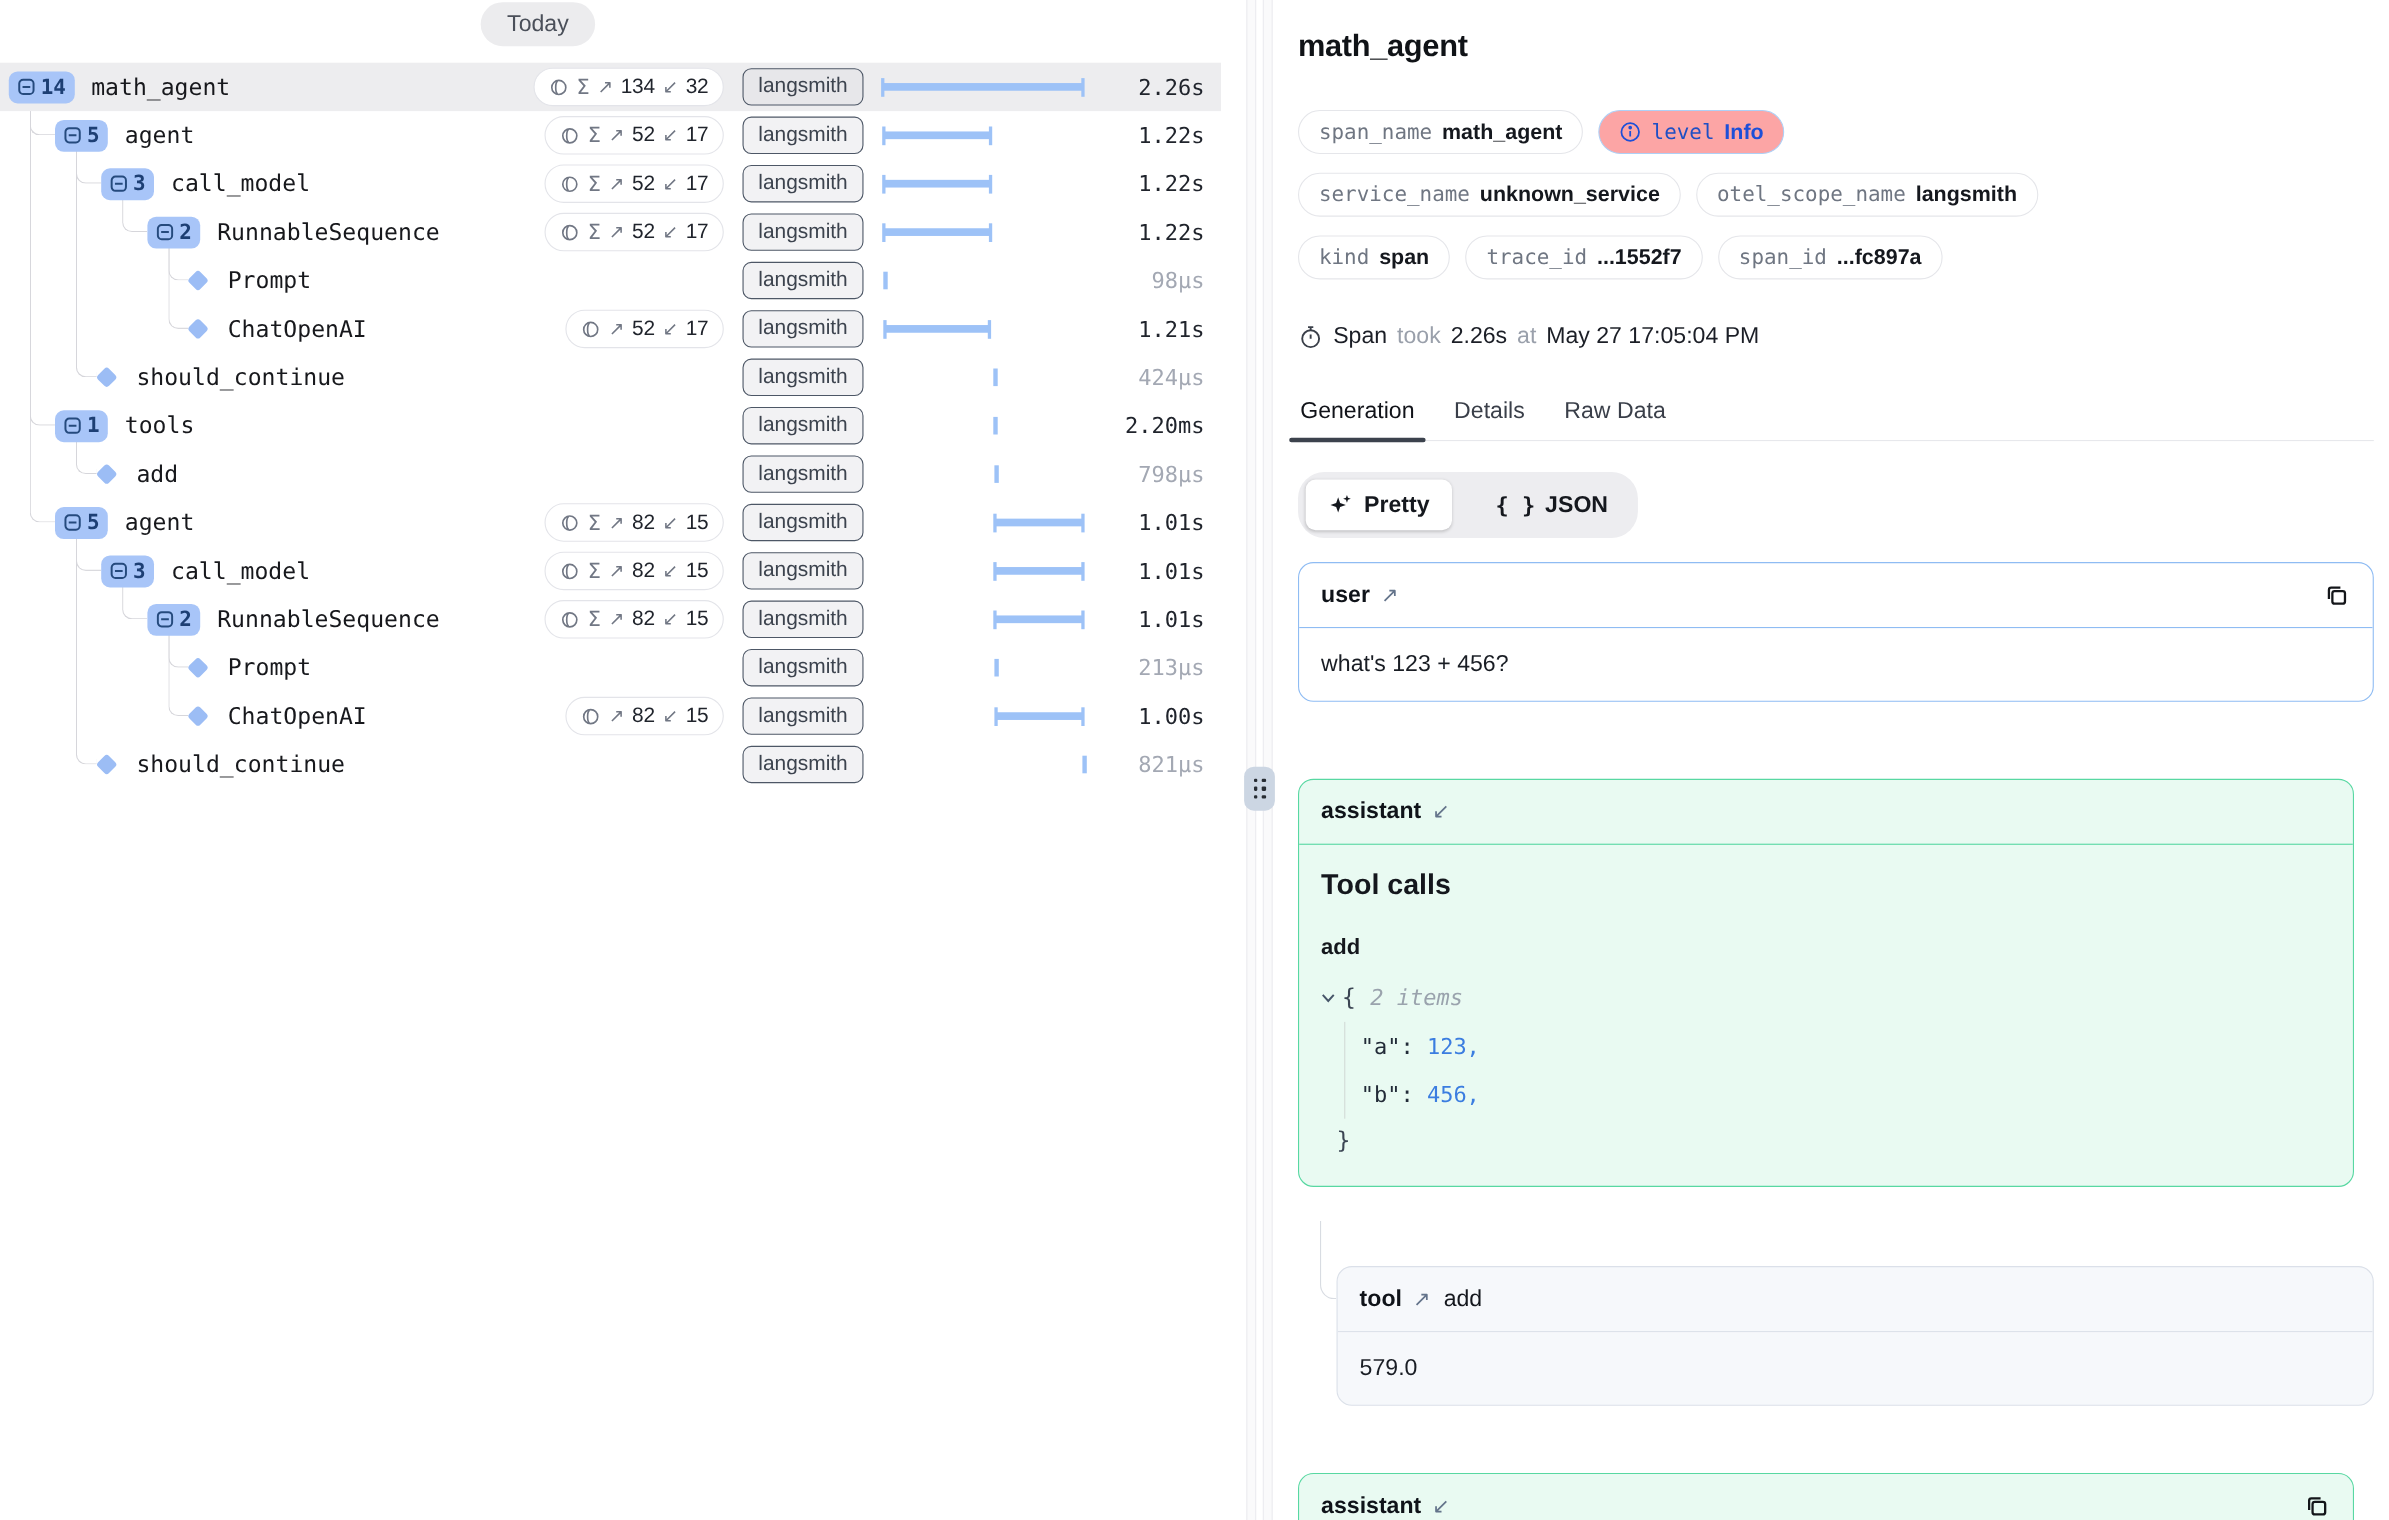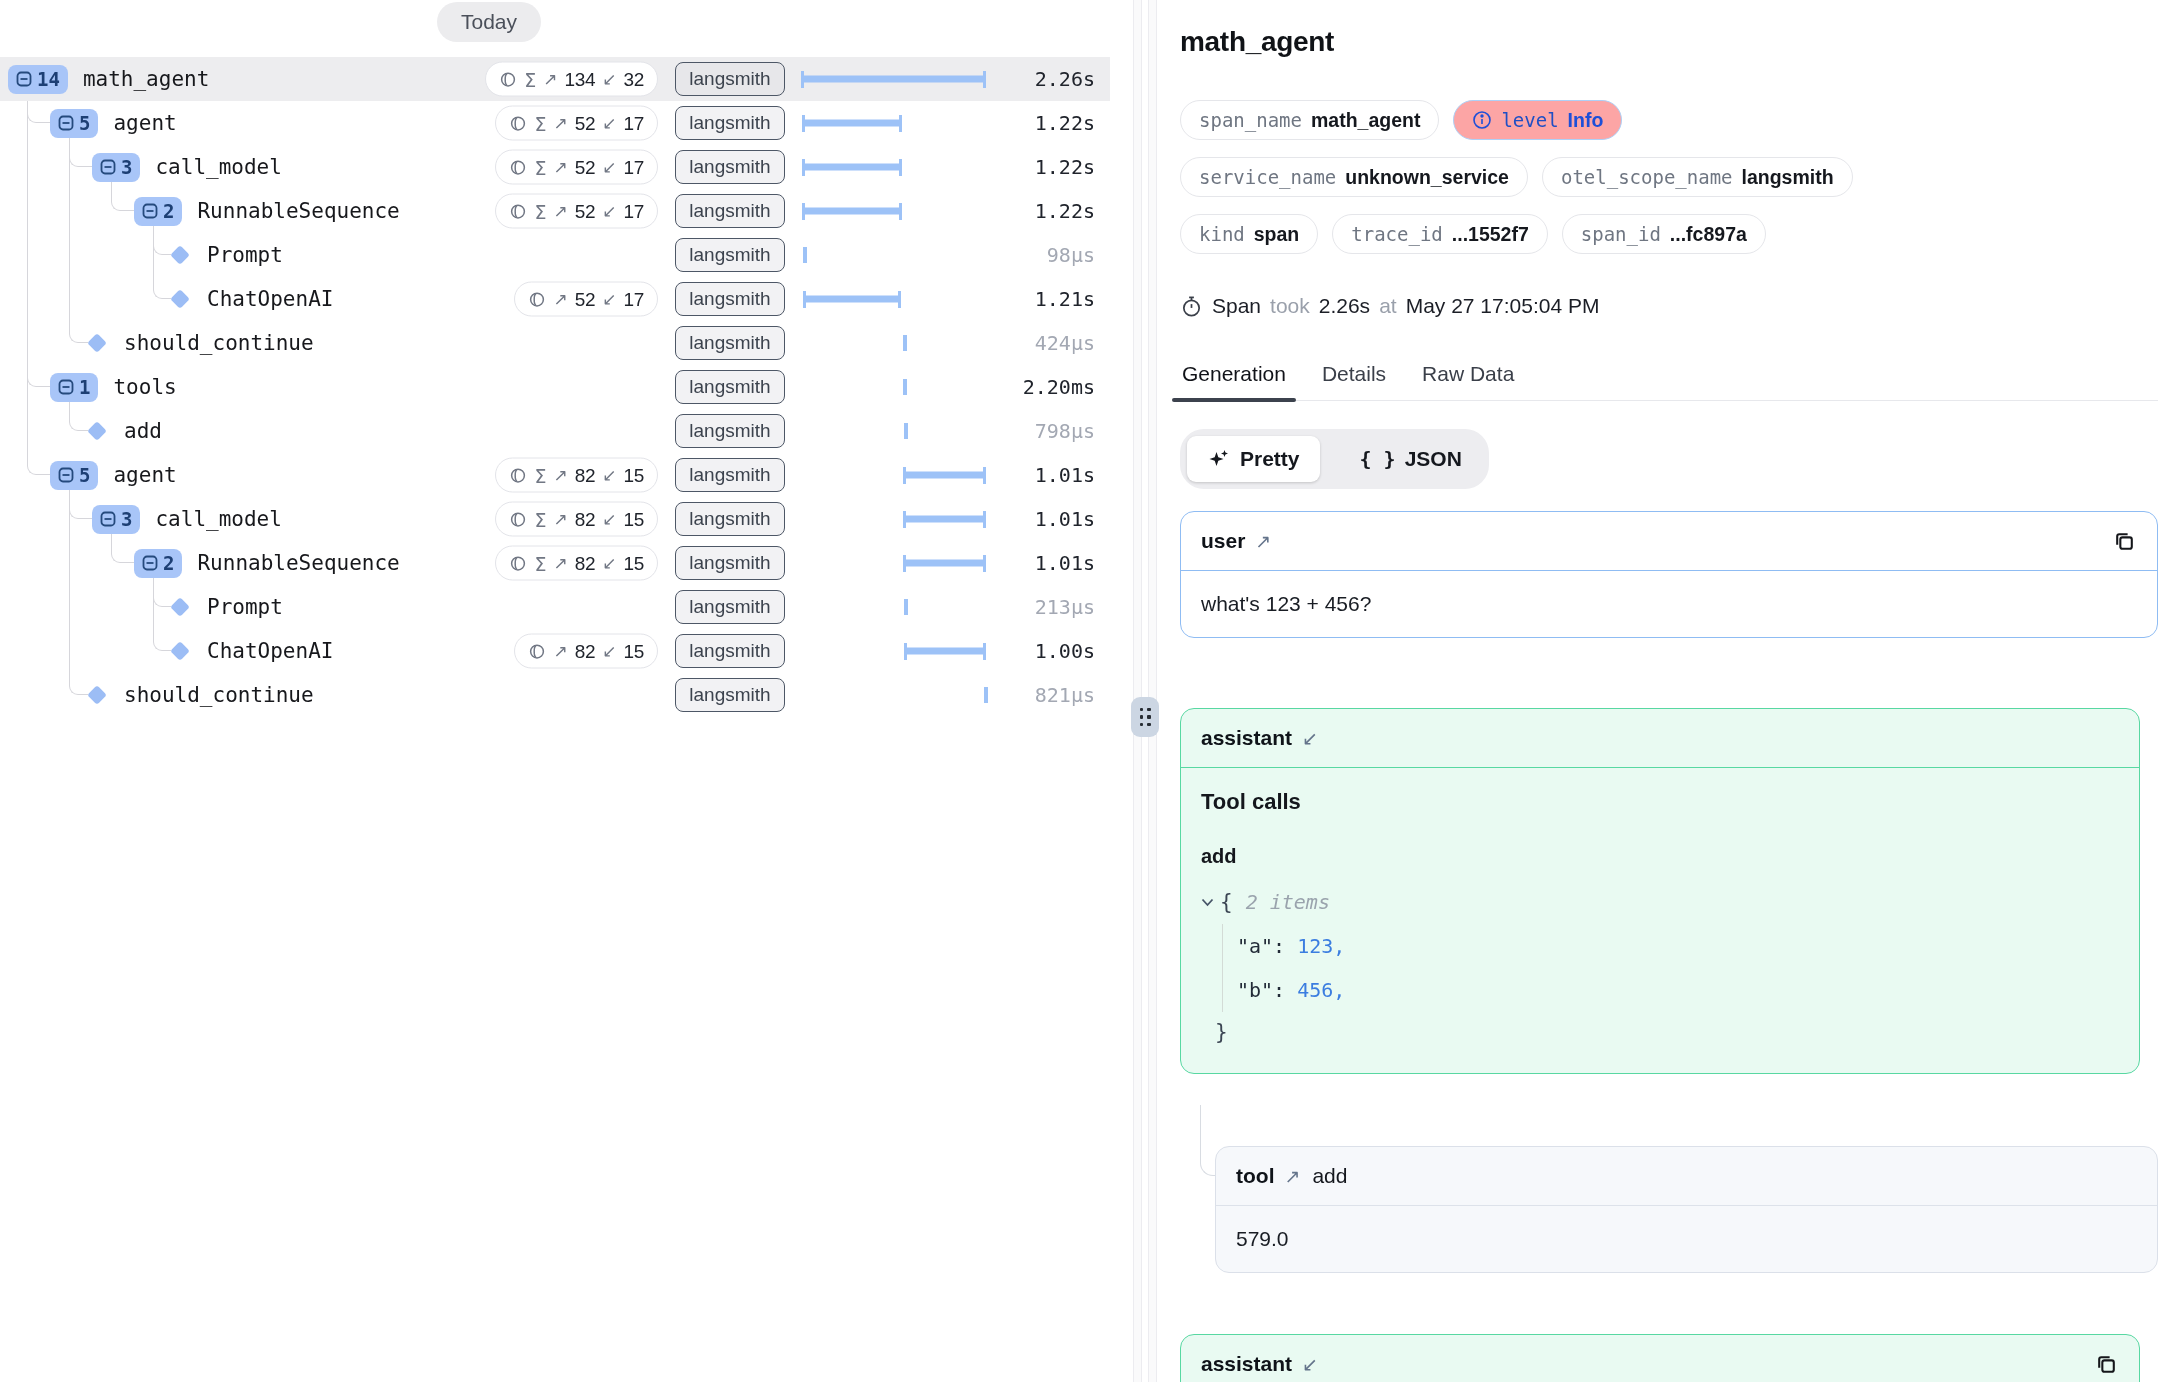--- a/index.html
+++ b/index.html
@@ -89,21 +89,21 @@
   .h-arr { color:#64748b; font-size:19px; margin-left:10px; }
   .copy { margin-left:auto; background:none; border:none; cursor:pointer; display:flex; align-items:center; }
   .card-b { padding:21px 20px; font-size:21px; color:#191d24; }
   .user-card { border:1.5px solid #8fbcf3; }
   .user-card .card-h { border-bottom:1.5px solid #8fbcf3; }
   .asst-card { border:1.5px solid #58d8a2; background:#e9faf2; margin-right:18px; }
   .asst-card .card-h { border-bottom:1.5px solid #58d8a2; }
   .gap38 { height:38px; flex:0 0 auto; }
   .gap40 { height:40px; flex:0 0 auto; }
   .gap29 { height:29px; flex:0 0 auto; }
-  .tc-label { font-size:22px; font-weight:600; color:#14171d; }
+  .tc-label { font-size:26px; font-weight:600; color:#14171d; }
   .tc-name { margin-top:30px; font-size:20px; font-weight:700; color:#14171d; }
   .json { margin-top:12px; font-family:"DejaVu Sans Mono", monospace; font-size:20px; }
   .j-open { display:flex; align-items:center; gap:6px; height:44px; }
   .j-brace, .j-close { color:#3b4553; font-size:21px; }
   .j-items { color:#9aa3ad; font-style:italic; margin-left:7px; }
   .j-kids { border-left:1.5px solid #d3dbd6; margin-left:21px; padding-left:14px; }
   .j-line { height:44px; display:flex; align-items:center; }
   .j-key { color:#222b38; }
   .j-val { color:#3b7de0; margin-left:12px; }
   .j-close { margin-left:14px; height:40px; display:flex; align-items:center; }

